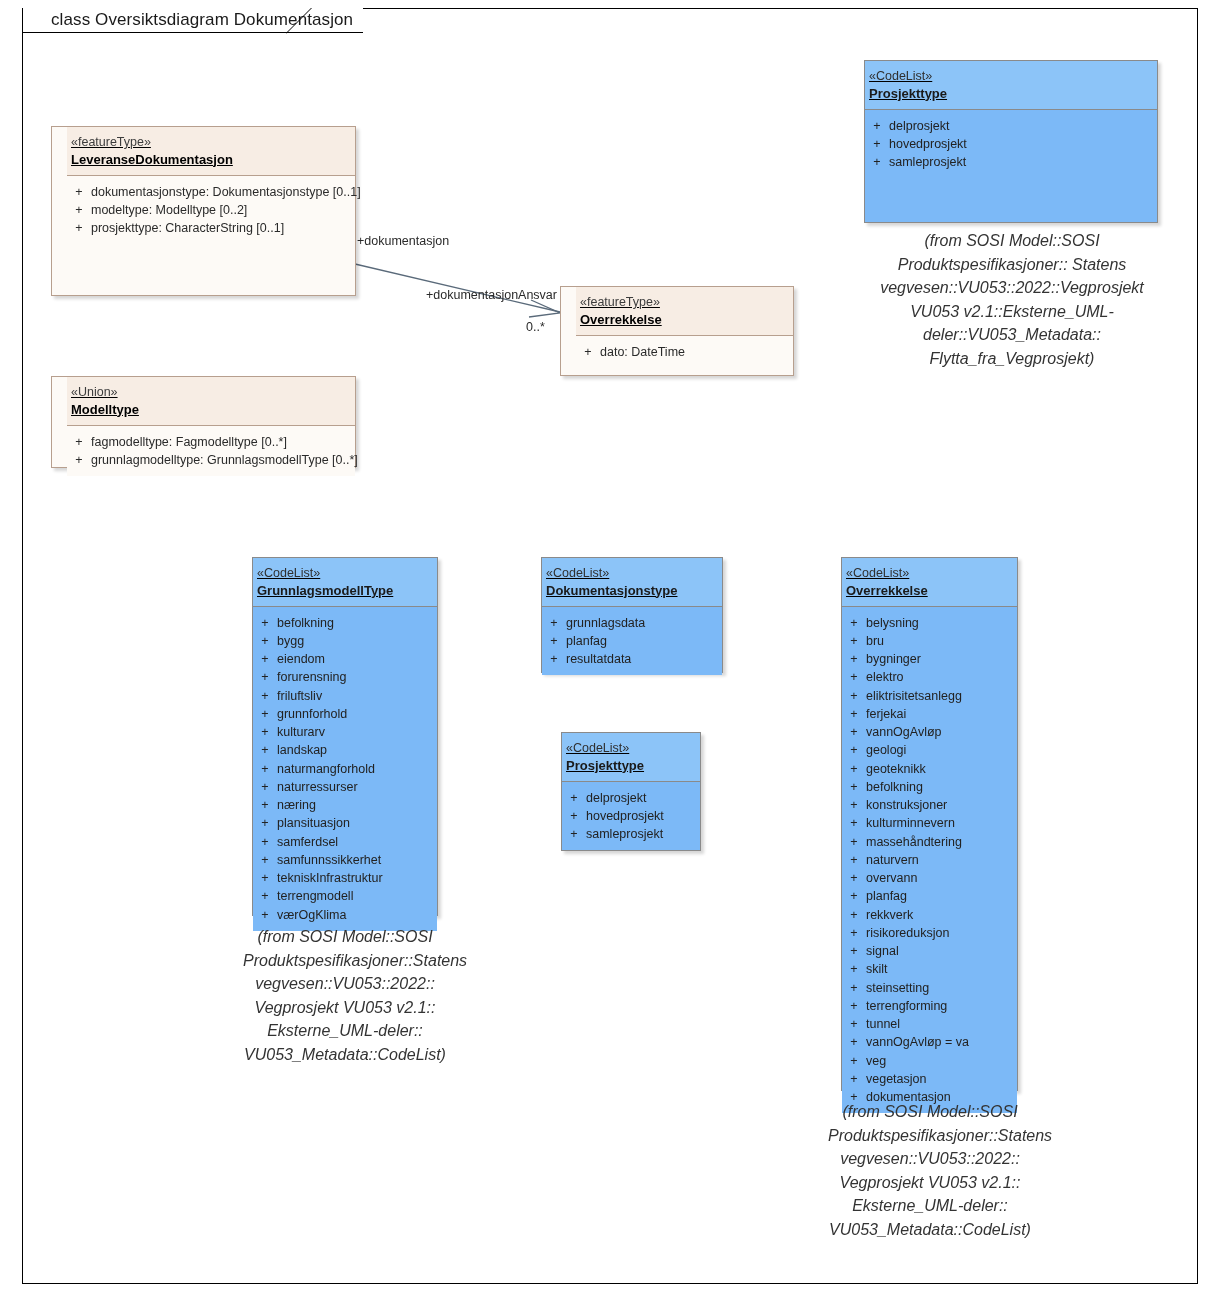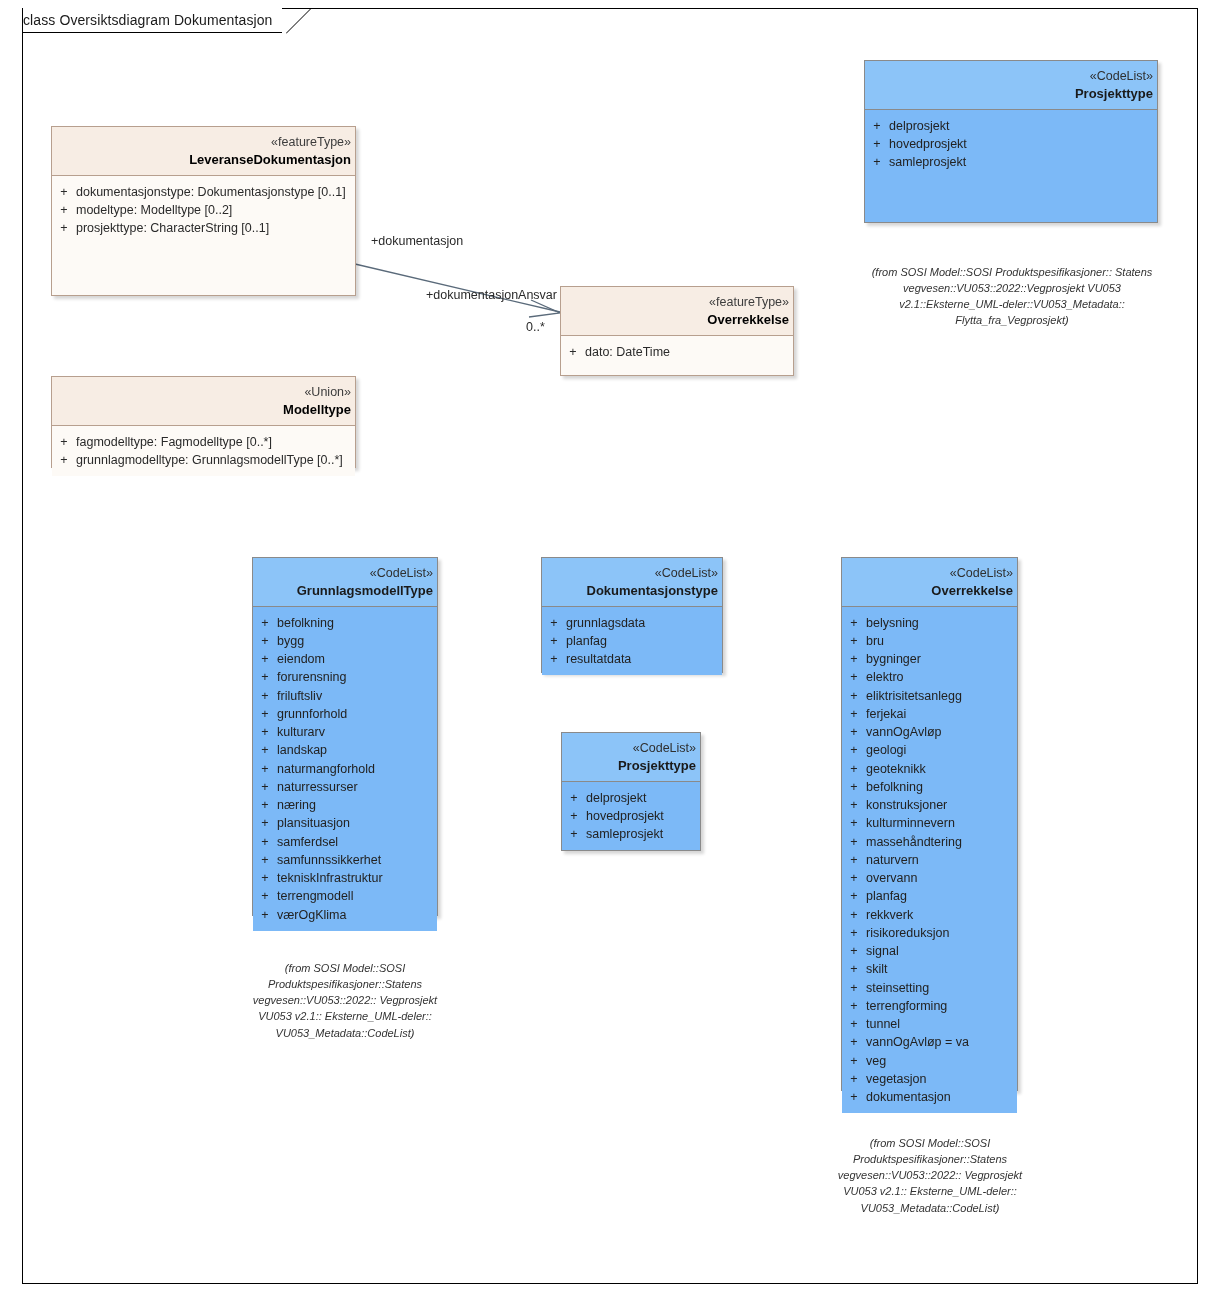--- a/index.html
+++ b/index.html
@@ -43,22 +43,22 @@
     position: absolute;
     left: 22px;
     top: 8px;
     height: 25px;
     box-sizing: border-box;
     background: #ffffff;
     border-left: 1px solid #000000;
     border-bottom: 1px solid #000000;
     display: flex;
     align-items: center;
-    padding: 0 10px 0 0;
-    font-size: 14px;
+    padding: 0 10px 0 28px;
+    font-size: 17px;
     color: #1a1a1a;
     letter-spacing: 0.1px;
     white-space: nowrap;
   }
   .tab-slant {
     position: absolute;
     left: 243px;
     top: 8px;
     width: 26px;
     height: 26px;
@@ -68,23 +68,24 @@
   .tab-label { font-weight: 400; }
 
   
   .umlbox {
     position: absolute;
     box-sizing: border-box;
     box-shadow: 3px 3px 3px rgba(0,0,0,0.16);
   }
   .umlbox .hdr {
     box-sizing: border-box;
-    text-align: right;
+    text-align: left;
     padding: 7px 4px 7px 4px;
     line-height: 1.32;
+    text-decoration: underline;
   }
   .umlbox .stereo {
     font-size: 12.5px;
     color: #3c3c3c;
     display: block;
   }
   .umlbox .cname {
     font-size: 13px;
     font-weight: bold;
     color: #000000;
@@ -103,45 +104,44 @@
   }
   .umlbox .vis {
     width: 24px;
     text-align: center;
     flex: 0 0 24px;
     color: #2a2a2a;
   }
   .umlbox .aname { flex: 1 1 auto; }
 
   
-  .cream { border: 1px solid #b79f8e; background: #fdfaf6; }
+  .cream { border: 1px solid #b79f8e; background: #fdfaf6; padding-left: 15px; }
   .cream .hdr { background: #f7ede4; border-bottom: 1px solid #b79f8e; }
   .cream .body { background: #fdfaf6; }
 
   
   .blue { border: 1px solid #8a8a8a; background: #7cb9f7; }
   .blue .hdr {
     background: #8cc4f8;
     border-bottom: 1px solid #8a8a8a;
   }
   .blue .body { background: #7cb9f7; }
   .blue .stereo { color: #2f2f2f; }
   .blue .cname { color: #1a1a1a; }
   .blue .attr { color: #222222; }
   .blue .vis { color: #222222; }
 
   
   .caption {
     position: absolute;
     font-style: italic;
-    font-size: 11px;
+    font-size: 16px;
     color: #333333;
     text-align: center;
     line-height: 1.47;
-    margin-top: 35px;
   }
 
   
   .edge-label {
     position: absolute;
     font-size: 12.5px;
     color: #2a2a2a;
     white-space: nowrap;
   }
 
@@ -170,21 +170,21 @@
       <path d="M0,25.5 L25.5,0" stroke="#000000" stroke-width="1" fill="none"></path>
     </svg>
   </div>
 
   <svg id="connectors">
 
     <line x1="355" y1="264" x2="560" y2="312" stroke="#5a6a7a" stroke-width="1.3"></line>
     <path d="M531,300 L560,313 L529,317" stroke="#5a6a7a" stroke-width="1.3" fill="none"></path>
   </svg>
 
-  <div class="edge-label" style="left:339px; top:234px;padding-left:32px;">+dokumentasjon</div>
+  <div class="edge-label" style="left:357px; top:234px;">+dokumentasjon</div>
   <div class="edge-label" style="left:426px; top:288px;">+dokumentasjonAnsvar</div>
   <div class="edge-label" style="left:526px; top:320px;">0..*</div>
 
   <div class="umlbox cream" style="left:51px; top:126px; width:305px; height:170px;">
     <div class="hdr">
       <span class="stereo">«featureType»</span>
       <span class="cname">LeveranseDokumentasjon</span>
     </div>
     <div class="body">
       <div class="attr">

